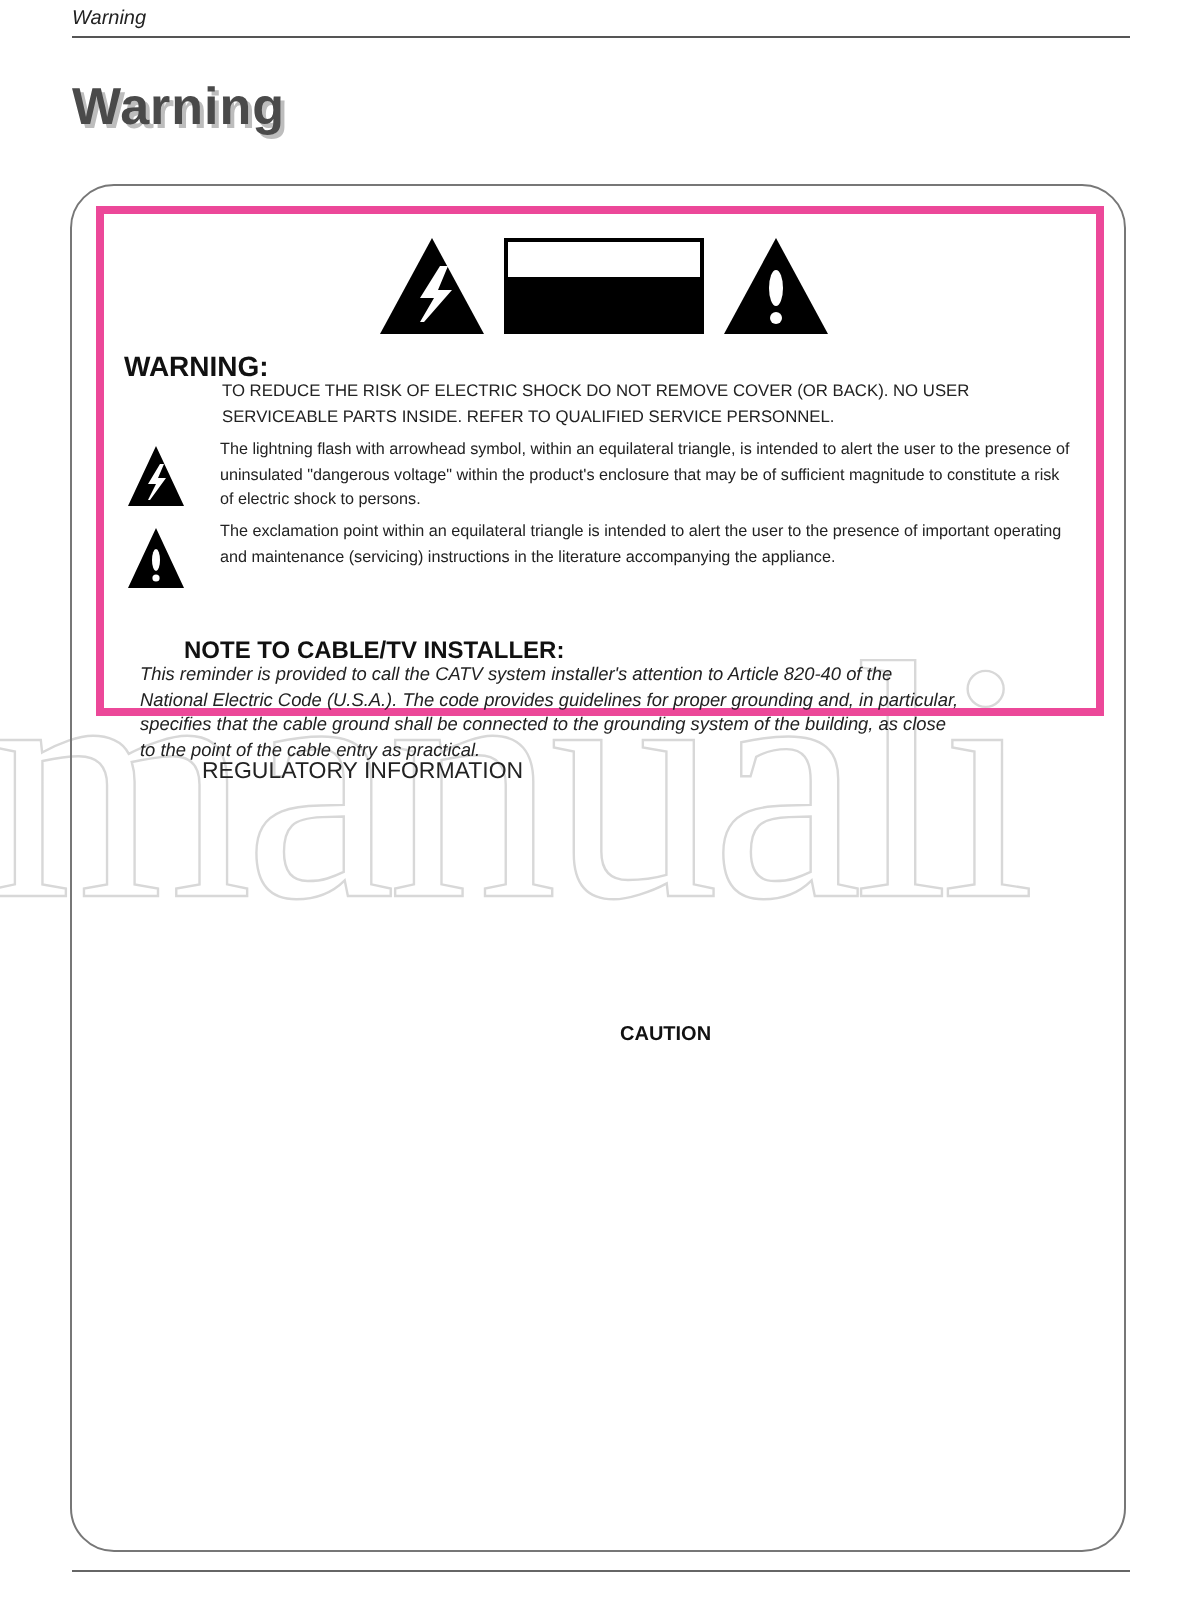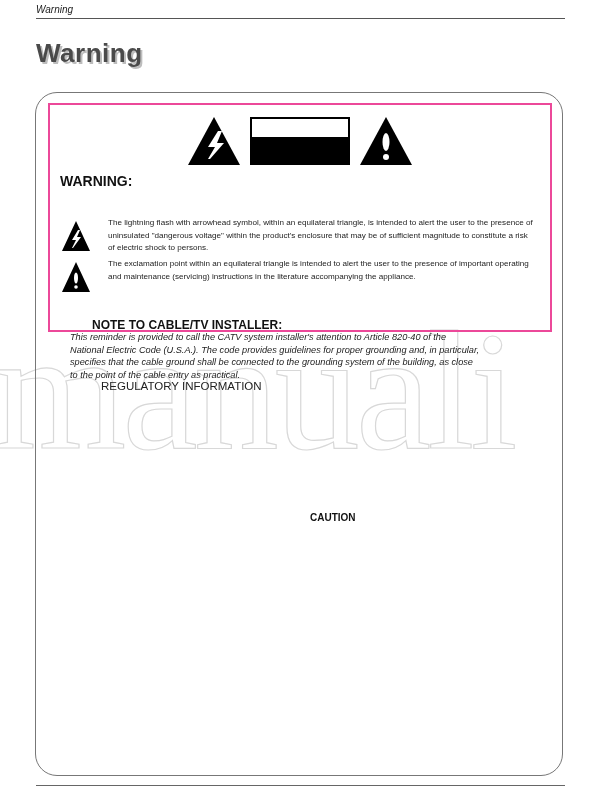--- a/index.html
+++ b/index.html
@@ -1,21 +1,21 @@
 <!DOCTYPE html>
 <html><head>
 <meta charset="utf-8">
 <style>
   html, body { margin:0; padding:0; }
   body { width:600px; height:800px; position:relative; background:#ffffff; overflow:hidden; font-family:"Liberation Sans", sans-serif; color:#111; }
   .header-label { position:absolute; left:36px; top:4px; font-size:10px; font-style:italic; color:#222; }
   .header-rule { position:absolute; left:36px; right:35px; top:18px; height:0; border-top:1px solid #555; }
   .page-title { position:absolute; left:36px; top:38px; font-size:26px; font-weight:bold; color:#4a4a4a; letter-spacing:0.5px; text-shadow:2px 2px 0 #bdbdbd; }
   .outer-box { position:absolute; left:35px; top:92px; width:528px; height:684px; border:1px solid #777; border-radius:22px; box-sizing:border-box; }
-  .inner-box { position:absolute; left:48px; top:103px; width:504px; height:229px; border:2px solid #ec4899; box-sizing:border-box; }
+  .inner-box { position:absolute; left:48px; top:103px; width:504px; height:255px; border:4px solid #ec4899; box-sizing:border-box; }
   .symbols { position:absolute; left:138px; top:12px; width:230px; height:50px; }
   .sym { position:absolute; top:0; }
   .sym-left { left:0; }
   .sym-mid { left:62px; width:100px; height:48px; border:2px solid #000; box-sizing:border-box; background:linear-gradient(#fff 0, #fff 40%, #000 40%, #000 100%); }
   .sym-right { left:172px; }
   .warn-heading { position:absolute; left:10px; top:68px; font-size:14px; font-weight:bold; }
   .warn-text { position:absolute; left:59px; top:82px; width:420px; font-size:8.4px; line-height:12.5px; color:#222; }
   .icon-row { position:absolute; left:12px; width:480px; }
   .icon-row .tri { position:absolute; left:0; top:4px; }
   .icon-row .txt { position:absolute; left:46px; top:0; width:425px; font-size:8.1px; line-height:12.5px; color:#222; }
@@ -48,20 +48,21 @@
       <polygon points="30,14 20,30 27,30 20,42 22,42 36,26 29,26 34,14" fill="#fff"></polygon>
     </svg>
     <div class="sym sym-mid"></div>
     <svg class="sym sym-right" width="52" height="48" viewBox="0 0 52 48">
       <polygon points="26,0 52,48 0,48" fill="#000"></polygon>
       <ellipse cx="26" cy="25" rx="3.5" ry="9" fill="#fff"></ellipse>
       <circle cx="26" cy="40" r="3" fill="#fff"></circle>
     </svg>
   </div>
   <div class="warn-heading">WARNING:</div>
+  <div class="warn-text">TO REDUCE THE RISK OF ELECTRIC SHOCK DO NOT REMOVE COVER (OR BACK). NO USER SERVICEABLE PARTS INSIDE. REFER TO QUALIFIED SERVICE PERSONNEL.</div>
 
   <div class="icon-row row1">
     <svg class="tri" width="28" height="30" viewBox="0 0 28 30">
       <polygon points="14,0 28,30 0,30" fill="#000"></polygon>
       <polygon points="16,9 10,19 14,19 10,27 11,27 19,16 15,16 18,9" fill="#fff"></polygon>
     </svg>
     <div class="txt">The lightning flash with arrowhead symbol, within an equilateral triangle, is intended to alert the user to the presence of uninsulated "dangerous voltage" within the product's enclosure that may be of sufficient magnitude to constitute a risk of electric shock to persons.</div>
   </div>
 
   <div class="icon-row row2">

